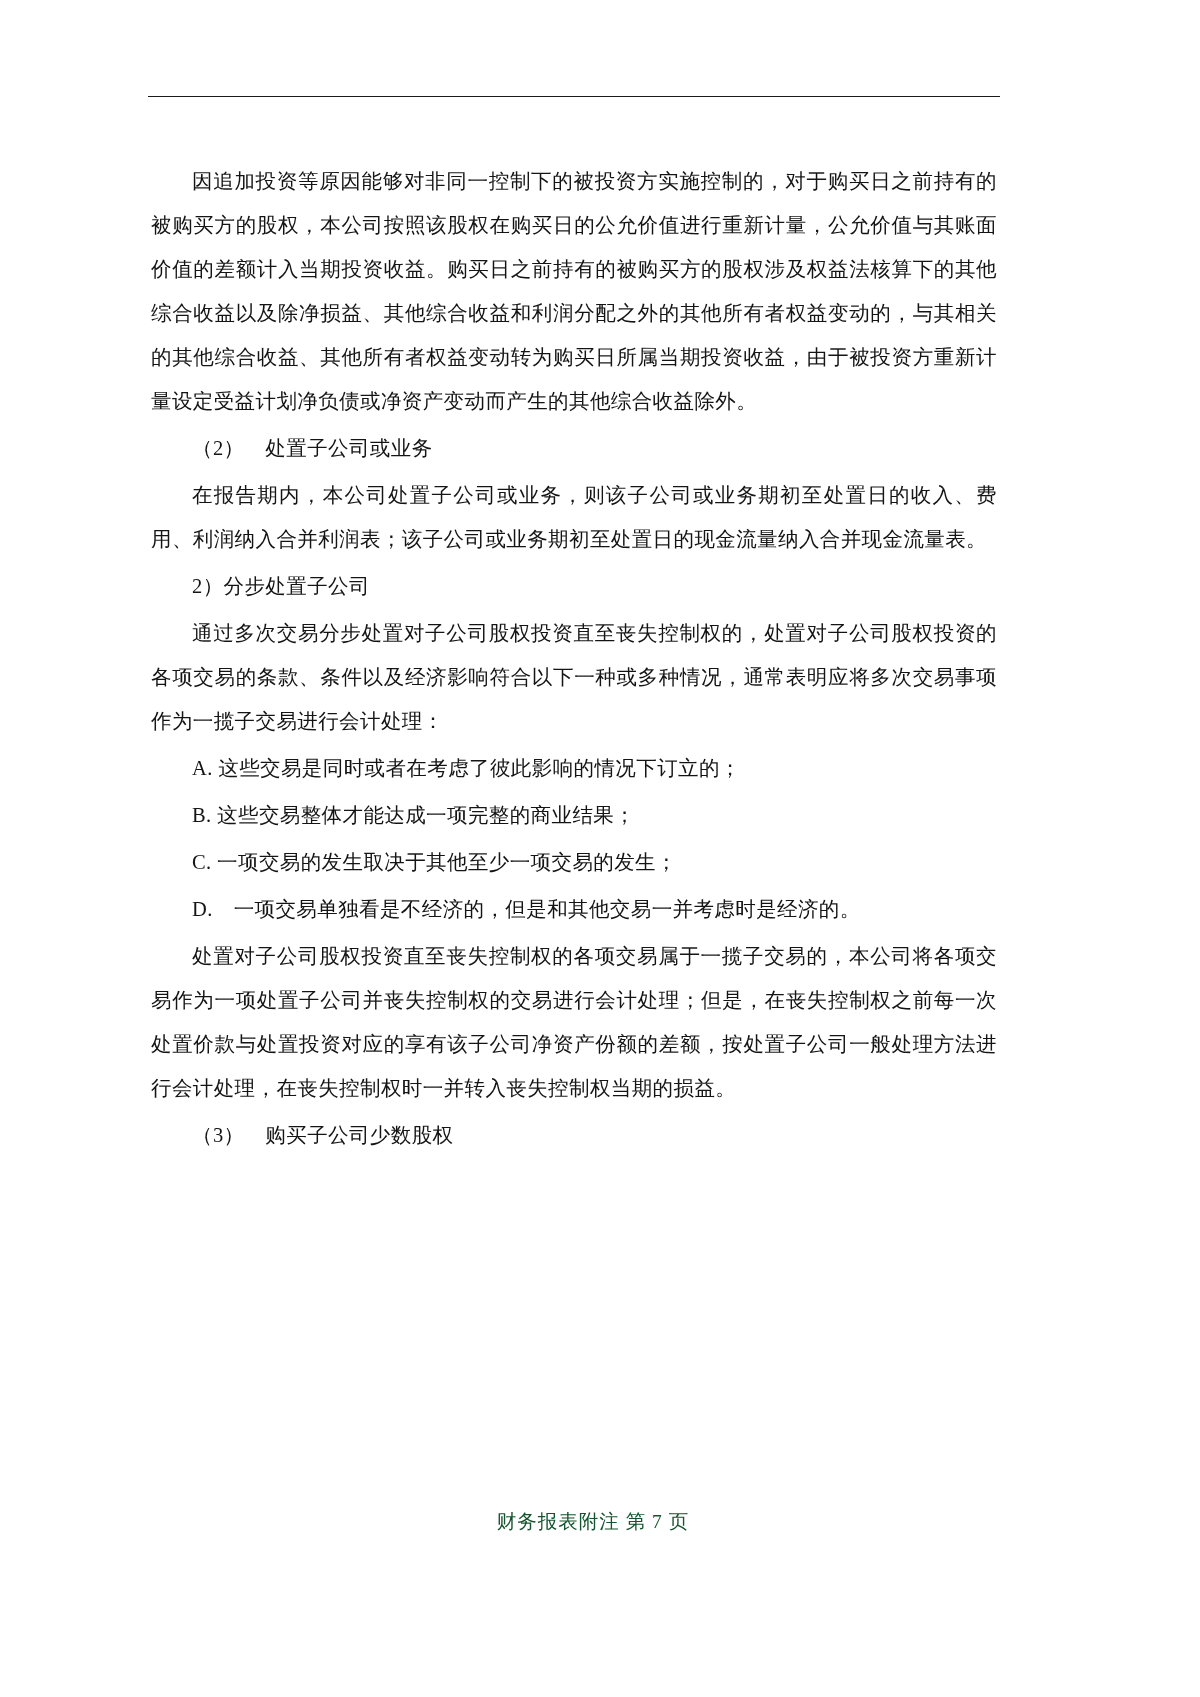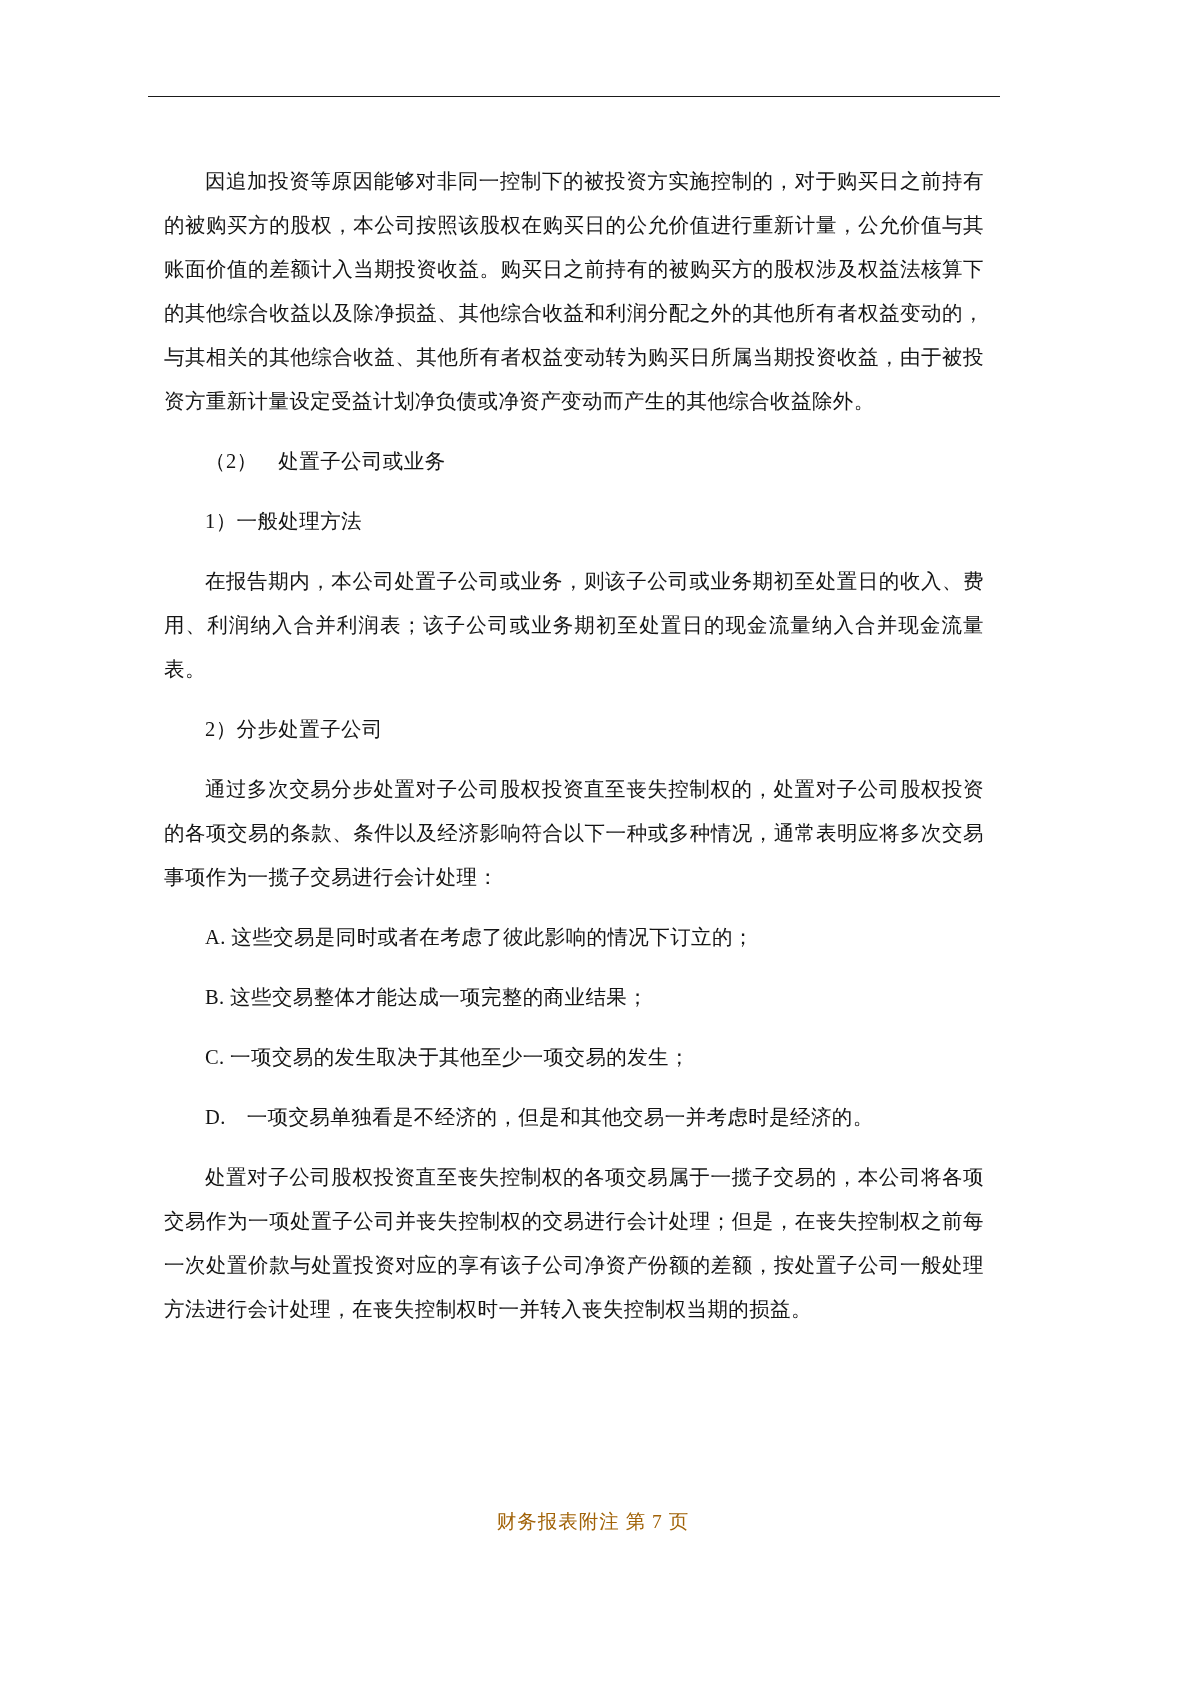--- a/index.html
+++ b/index.html
@@ -30,55 +30,55 @@
   .body-text {
     font-family: "Liberation Serif", "DejaVu Serif", serif;
     font-size: 20.5px;
     color: #141414;
     line-height: 44px;
     text-align: justify;
     text-justify: inter-ideograph;
     letter-spacing: 0.4px;
   }
   p {
-    margin: 16px;
+    margin: 3px;
   }
   .indent-2 {
     text-indent: 2em;
   }
   .footer {
     position: absolute;
     left: 0;
     right: 14px;
     top: 1508px;
     text-align: center;
     font-family: "Liberation Serif", "DejaVu Serif", serif;
     font-size: 19.5px;
-    color: #a16207;
+    color: #14532d;
     letter-spacing: 1px;
   }
 </style>
 </head>
 <body>
 
 <div class="page">
 
   <div class="content">
     <div class="header-rule"></div>
 
     <div class="body-text">
       <p class="indent-2">因追加投资等原因能够对非同一控制下的被投资方实施控制的，对于购买日之前持有的被购买方的股权，本公司按照该股权在购买日的公允价值进行重新计量，公允价值与其账面价值的差额计入当期投资收益。购买日之前持有的被购买方的股权涉及权益法核算下的其他综合收益以及除净损益、其他综合收益和利润分配之外的其他所有者权益变动的，与其相关的其他综合收益、其他所有者权益变动转为购买日所属当期投资收益，由于被投资方重新计量设定受益计划净负债或净资产变动而产生的其他综合收益除外。</p>
       <p class="indent-2">（2）　处置子公司或业务</p>
-      <p class="indent-2">1）一般处理方法</p>
       <p class="indent-2">在报告期内，本公司处置子公司或业务，则该子公司或业务期初至处置日的收入、费用、利润纳入合并利润表；该子公司或业务期初至处置日的现金流量纳入合并现金流量表。</p>
       <p class="indent-2">2）分步处置子公司</p>
       <p class="indent-2">通过多次交易分步处置对子公司股权投资直至丧失控制权的，处置对子公司股权投资的各项交易的条款、条件以及经济影响符合以下一种或多种情况，通常表明应将多次交易事项作为一揽子交易进行会计处理：</p>
       <p class="indent-2">A. 这些交易是同时或者在考虑了彼此影响的情况下订立的；</p>
       <p class="indent-2">B. 这些交易整体才能达成一项完整的商业结果；</p>
       <p class="indent-2">C. 一项交易的发生取决于其他至少一项交易的发生；</p>
       <p class="indent-2">D.　一项交易单独看是不经济的，但是和其他交易一并考虑时是经济的。</p>
       <p class="indent-2">处置对子公司股权投资直至丧失控制权的各项交易属于一揽子交易的，本公司将各项交易作为一项处置子公司并丧失控制权的交易进行会计处理；但是，在丧失控制权之前每一次处置价款与处置投资对应的享有该子公司净资产份额的差额，按处置子公司一般处理方法进行会计处理，在丧失控制权时一并转入丧失控制权当期的损益。</p>
+      <p class="indent-2">（3）　购买子公司少数股权</p>
     </div>
   </div>
 
   <div class="footer">财务报表附注  第 7 页</div>
 
 </div>
 
 </body></html>

